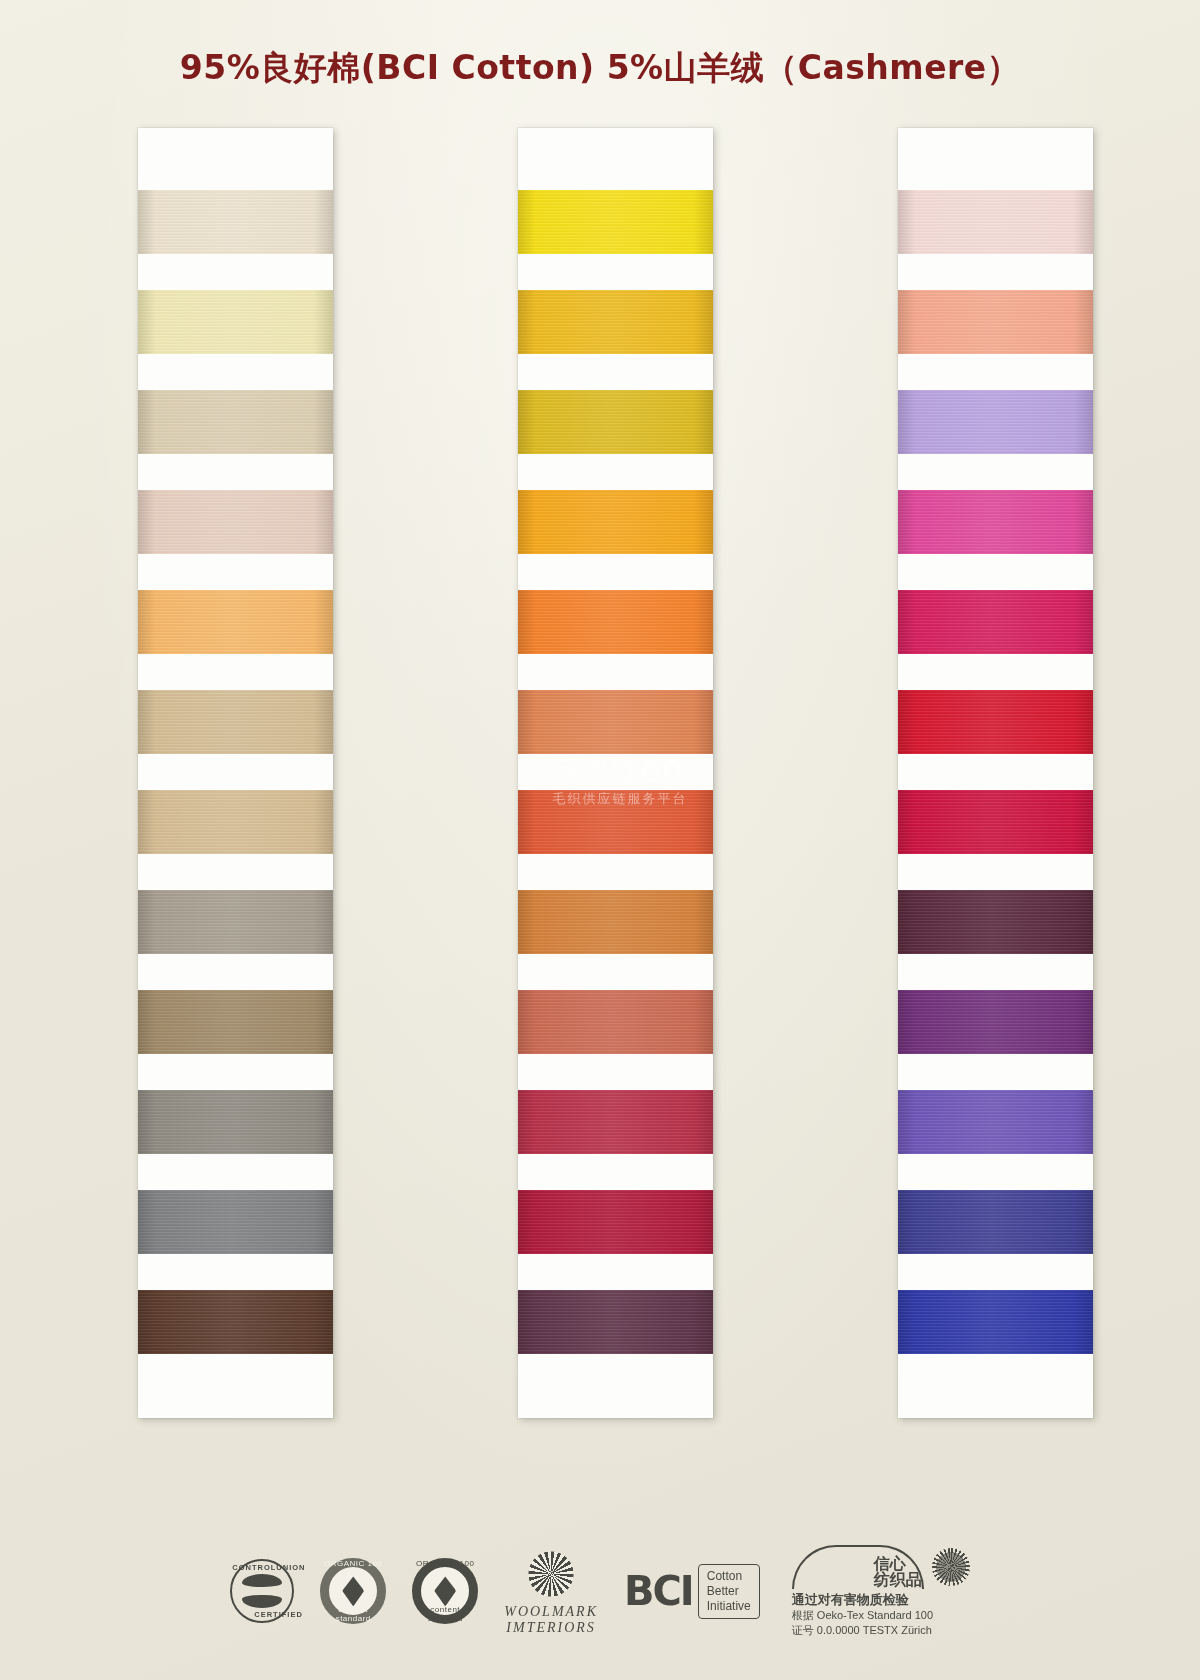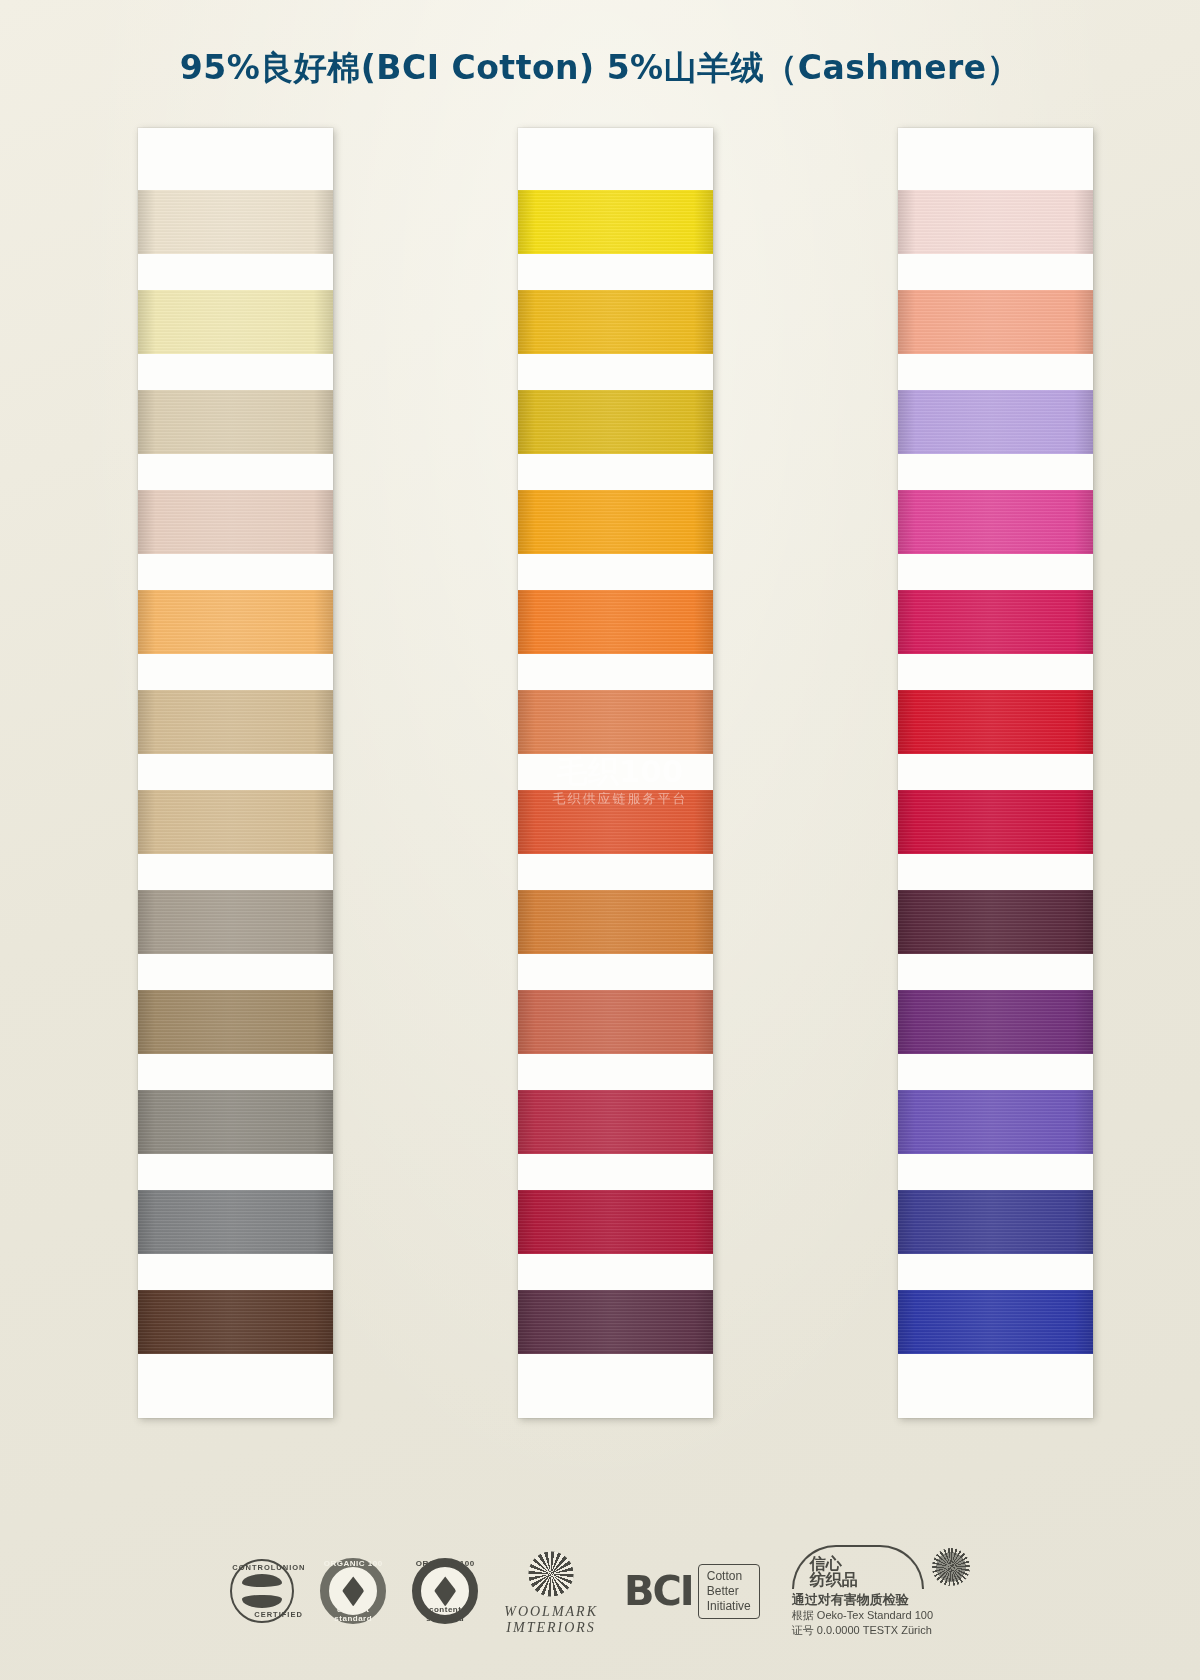--- a/index.html
+++ b/index.html
@@ -14,21 +14,21 @@
     position: absolute; inset: 0;
     background:
       radial-gradient(ellipse at 50% 18%, rgba(255,255,250,0.55) 0%, rgba(255,255,250,0) 62%),
       linear-gradient(160deg, #f2efe4 0%, #eae7da 45%, #e6e3d6 100%);
     pointer-events: none;
   }
   .card-title {
     position: absolute; top: 46px; left: 0; width: 1200px;
     text-align: center;
     font-size: 33px; font-weight: bold; letter-spacing: 0.5px;
-    color: #0c4a6e;
+    color: #7f1d1d;
     font-family: "DejaVu Sans", "Liberation Sans", sans-serif;
   }
 
   .columns {
     position: absolute; top: 128px; left: 0; width: 1200px; height: 1320px;
   }
   .column { position: absolute; top: 0; width: 320px; }
   .col-1 { left: 60px; }
   .col-2 { left: 440px; }
   .col-3 { left: 820px; }
@@ -124,21 +124,21 @@
     background: #f4f2e8;
   }
   .organic.outline { border-color: #4a4a44; background: #f4f2e8; }
   .leaf {
     width: 22px; height: 30px; background: #4a4a44;
     border-radius: 50% 50% 50% 50% / 65% 65% 35% 35%;
     clip-path: polygon(50% 0, 100% 48%, 50% 100%, 0 48%);
   }
   .org-top, .org-bot {
     position: absolute; left: -9px; right: -9px; font-size: 8px;
-    font-weight: bold; text-align: center; color: #f4f2e8; letter-spacing: 0.5px;
+    font-weight: normal; text-align: center; color: #f4f2e8; letter-spacing: 0.5px;
   }
   .org-top { top: -8px; }
   .org-bot { bottom: -8px; }
   .organic.outline .org-top, .organic.outline .org-bot { color: #4a4a44; }
 
   .woolmark { text-align: center; font-style: italic; }
   .wm-swirl {
     width: 54px; height: 54px; margin: 0 auto 3px; border-radius: 50%;
     background:
       repeating-conic-gradient(from 0deg, #4a4a44 0deg 9deg, #f0ede2 9deg 18deg);
@@ -152,21 +152,21 @@
   .bci-box {
     border: 1.6px solid #4a4a44; border-radius: 4px; padding: 4px 8px;
     font-size: 12px; line-height: 1.25;
   }
 
   .oeko { position: relative; padding-left: 6px; }
   .oeko-top { display: flex; align-items: center; gap: 8px; }
   .oeko-arc {
     width: 132px; height: 44px; border: 2px solid #4a4a44;
     border-bottom: none; border-radius: 66px 66px 0 0;
-    display: flex; align-items: flex-end; justify-content: flex-start;
+    display: flex; align-items: flex-end; justify-content: flex-end;
     font-size: 17px; font-weight: bold; line-height: 1.0;
     font-family: "DejaVu Sans", sans-serif; padding-bottom: 1px;
   }
   .oeko-cn { text-align: center; }
   .oeko-cn div:first-child { font-size: 16px; font-weight: bold; }
   .oeko-cn div:last-child { font-size: 16px; font-weight: bold; margin-left: 16px; }
   .oeko-flower {
     width: 38px; height: 38px; border-radius: 50%;
     background:
       repeating-conic-gradient(from 0deg, #4a4a44 0deg 6deg, transparent 6deg 14deg),

